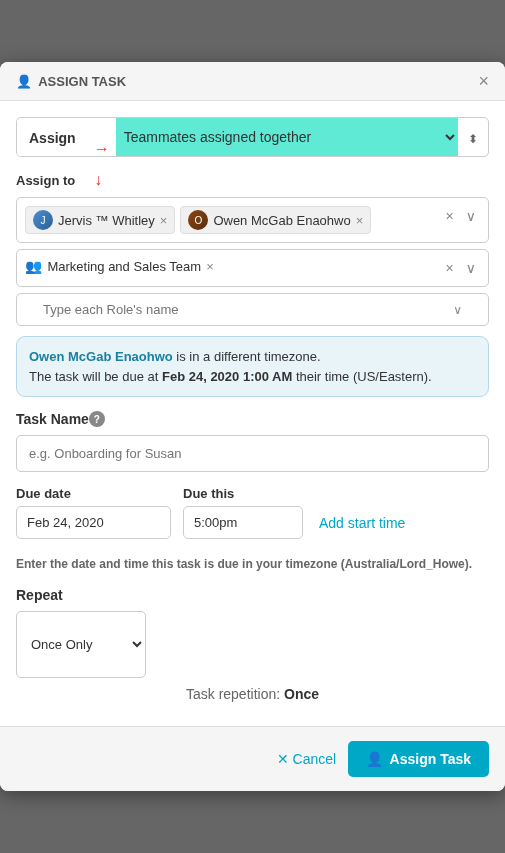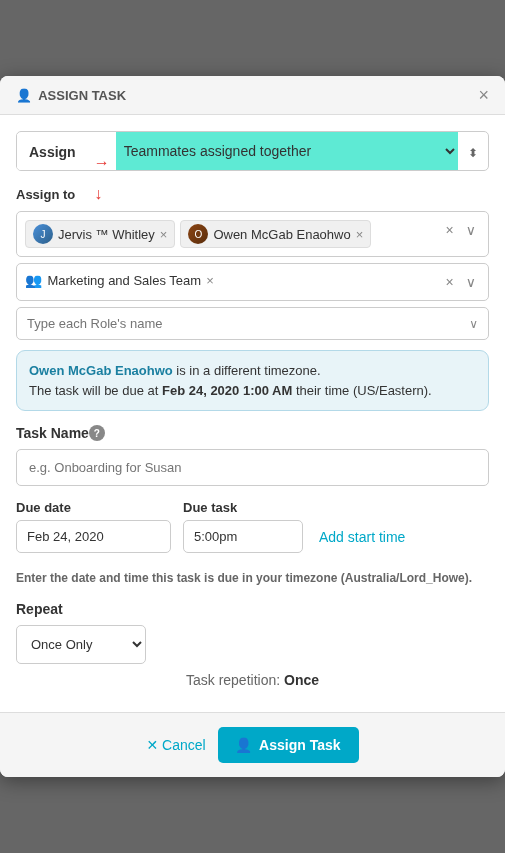--- a/index.html
+++ b/index.html
@@ -168,21 +168,21 @@
       font-size: 13px;
       color: #333;
     }
     .team-icon {
       font-size: 14px;
       color: #555;
     }
     .role-input-box {
       border: 1px solid #ccc;
       border-radius: 5px;
-      padding: 8px 10px;
+      padding: 8px 26px;
       margin-bottom: 10px;
       display: flex;
       align-items: center;
       justify-content: space-between;
     }
     .role-input {
       border: none;
       outline: none;
       font-size: 13px;
       color: #aaa;
@@ -286,21 +286,21 @@
     }
     .repeat-label {
       font-size: 14px;
       font-weight: 600;
       color: #333;
       margin-bottom: 8px;
     }
     .repeat-select {
       border: 1px solid #ccc;
       border-radius: 5px;
-      padding: 10px 10px;
+      padding: 24px 10px;
       font-size: 13px;
       color: #333;
       background: #fff;
       outline: none;
       cursor: pointer;
       width: 130px;
     }
     .repetition-text {
       font-size: 14px;
       color: #666;
@@ -309,21 +309,21 @@
       text-align: center;
     }
     .repetition-text strong {
       color: #333;
     }
     .modal-footer {
       background: #f5f5f5;
       border-top: 1px solid #ddd;
       padding: 14px 16px;
       display: flex;
-      justify-content: center;
+      justify-content: flex-end;
       align-items: center;
       gap: 12px;
     }
     .cancel-btn {
       background: none;
       border: none;
       color: #00a8c8;
       font-size: 14px;
       font-weight: 500;
       cursor: pointer;
@@ -424,21 +424,21 @@
       </div>
       <input class="task-name-input" type="text" placeholder="e.g. Onboarding for Susan" style="">
     </div>
 
     <div class="date-time-row">
       <div class="date-group">
         <label class="field-label">Due date</label>
         <input class="date-input" type="text" value="Feb 24, 2020" style="">
       </div>
       <div class="time-group">
-        <label class="field-label">Due task</label>
+        <label class="field-label">Due this</label>
         <input class="time-input" type="text" value="5:00pm" style="">
       </div>
       <button class="add-start-time">Add start time</button>
     </div>
 
     <div class="tz-hint">
       <span>Enter the date and time this task is due in your timezone </span><span><span>(Australia/Lord_Howe).</span></span>
     </div>
 
     <div class="repeat-section">

